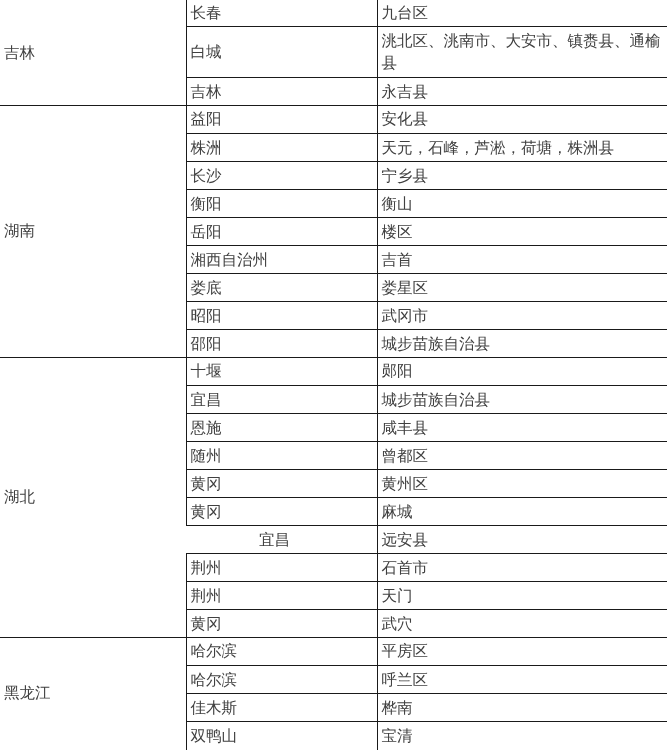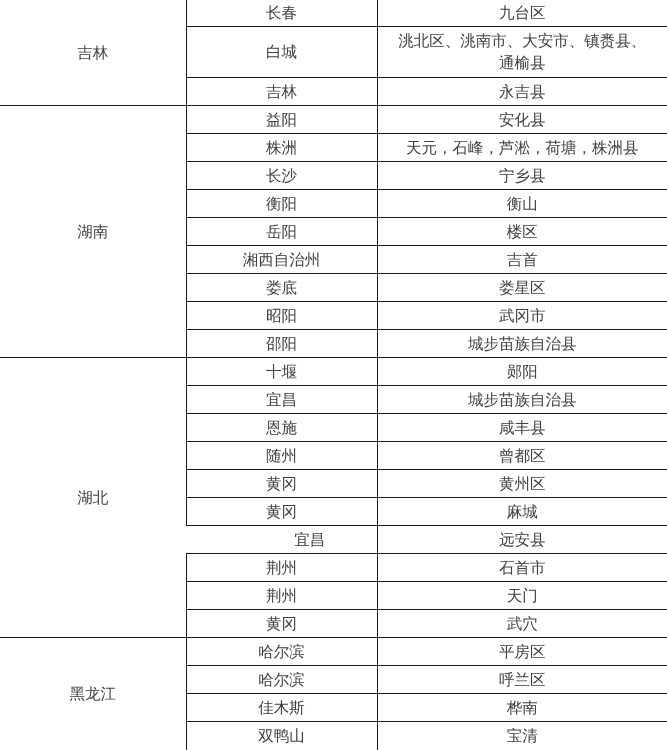--- a/index.html
+++ b/index.html
@@ -21,39 +21,40 @@
     font-family: "Liberation Sans", sans-serif;
     font-size: 15.5px;
     color: #404040;
     background: #ffffff;
   }
   col.c-province { width: 186px; }
   col.c-city     { width: 191px; }
   col.c-district { width: 290px; }
 
   td {
-    text-align: center;
+    text-align: left;
     vertical-align: middle;
     height: 28px;
-    padding: 2px 16px;
+    padding: 2px 4px;
     box-sizing: border-box;
     line-height: 1.45;
     overflow: hidden;
   }
   
   td.city, td.district {
     border-left: 1px solid #1a1a1a;
   }
   
   tr.rline td.city, tr.rline td.district {
     border-top: 1px solid #1a1a1a;
   }
   
   tr.sect td {
     border-top: 1px solid #1a1a1a;
+    font-family: Liberation Mono, monospace;
   }
   
   td.city.merged {
     border-left: none;
     padding-left: 73px;
   }
   tr.first-row td { height: 26px; }
   tr.tall td { height: 51px; }
   td.province { border: none; }
 </style>

